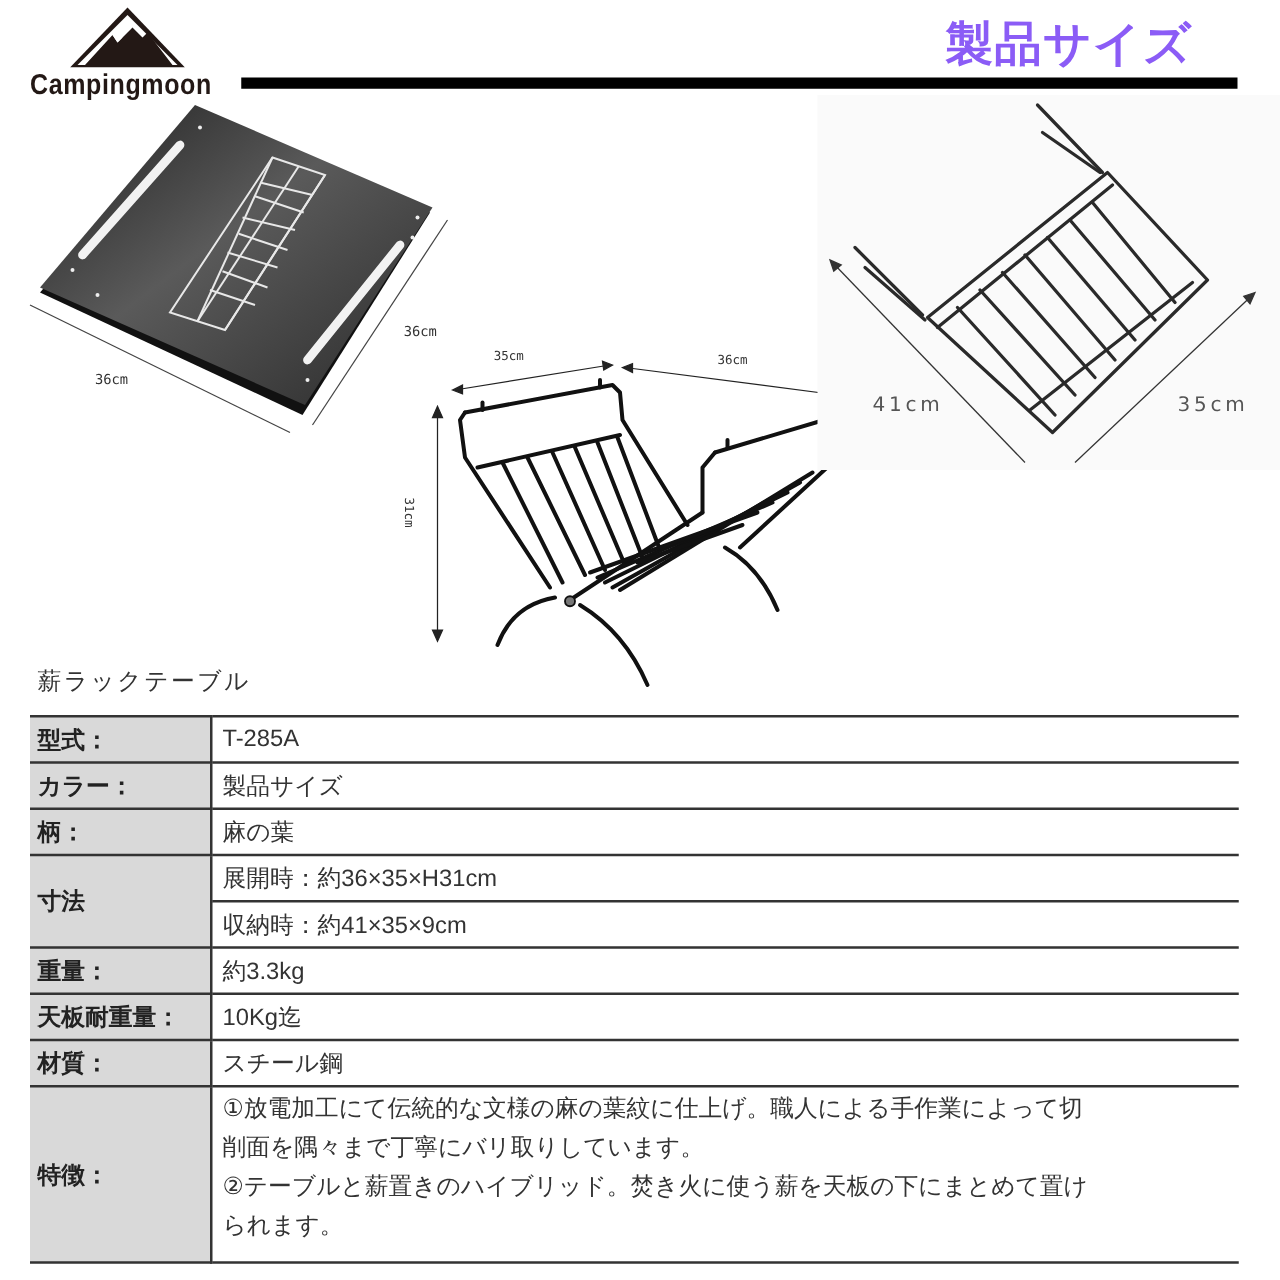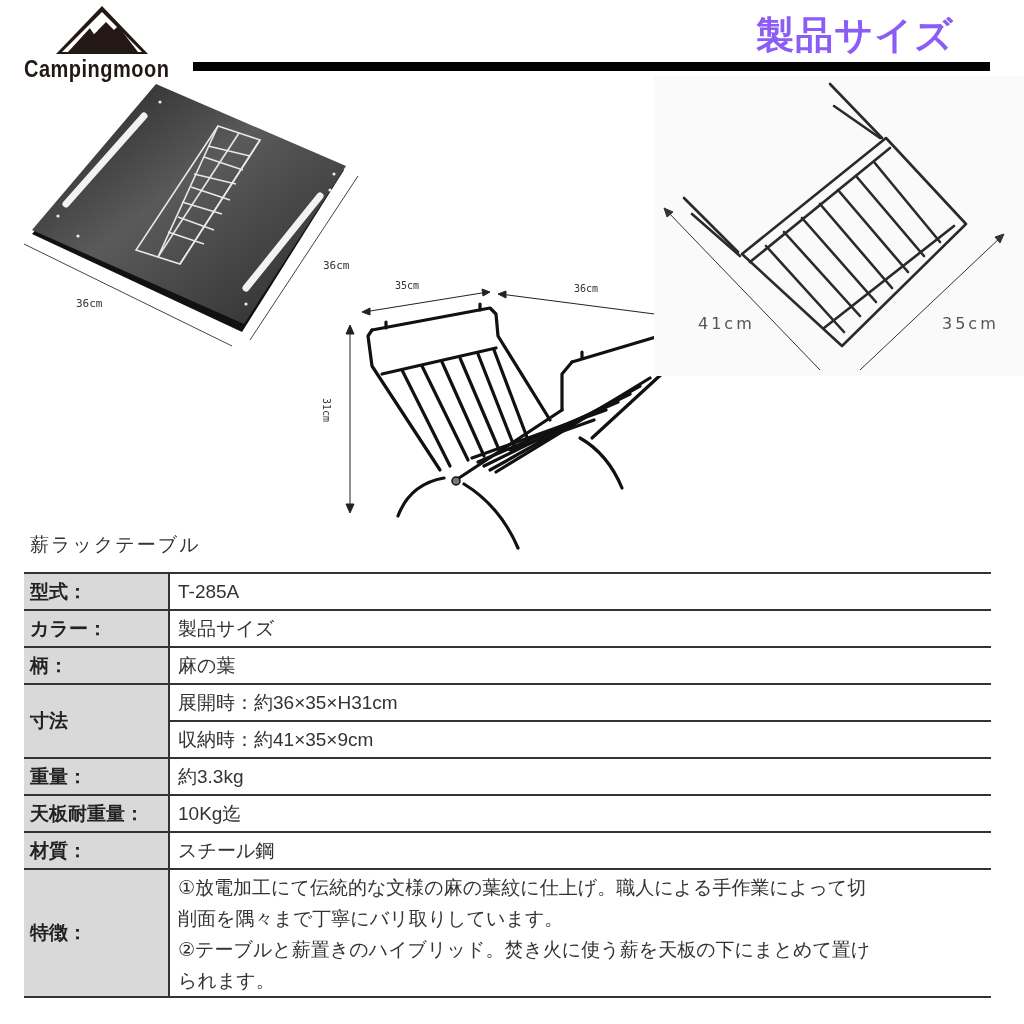--- a/index.html
+++ b/index.html
@@ -18,21 +18,21 @@
     .dim-label { position: absolute; font-family: "DejaVu Sans Mono", monospace; color: #333; }
 
     
     .product-name { position: absolute; left: 30px; top: 532px; font-family: "DejaVu Serif", serif; font-size: 19px; color: #333; letter-spacing: 2px; }
 
     
     .spec-table { position: absolute; left: 24px; top: 572px; width: 967px; border-collapse: collapse; }
     .spec-table td { border-top: 2px solid #333; border-bottom: 2px solid #333; font-size: 19px; height: 37px; vertical-align: middle; }
     .spec-table td.key { width: 145px; background: #d9d9d9; font-weight: bold; color: #222; padding-left: 6px; border-right: 2px solid #333; }
     .spec-table td.val { padding-left: 8px; color: #333; font-family: "Liberation Sans", "DejaVu Sans", sans-serif; margin-left: 38px; }
-    .spec-table td.features { line-height: 31px; padding-top: 2px; padding-bottom: 0; }
+    .spec-table td.features { line-height: 31px; padding-top: 2px; padding-bottom: 13px; }
   </style>
 </head>
 <body>
 
 <div class="logo">
   <svg width="96" height="50" viewBox="0 0 96 50">
     <polygon points="48,2 94,50 2,50" fill="#231815"></polygon>
     <polygon points="48,8 88,48 8,48" fill="#ffffff"></polygon>
     <polygon points="14,48 36,24 40,30 52,18 60,26 64,22 84,48" fill="#231815"></polygon>
     <polygon points="36,24 40,30 44,26 40,22" fill="#ffffff"></polygon>

